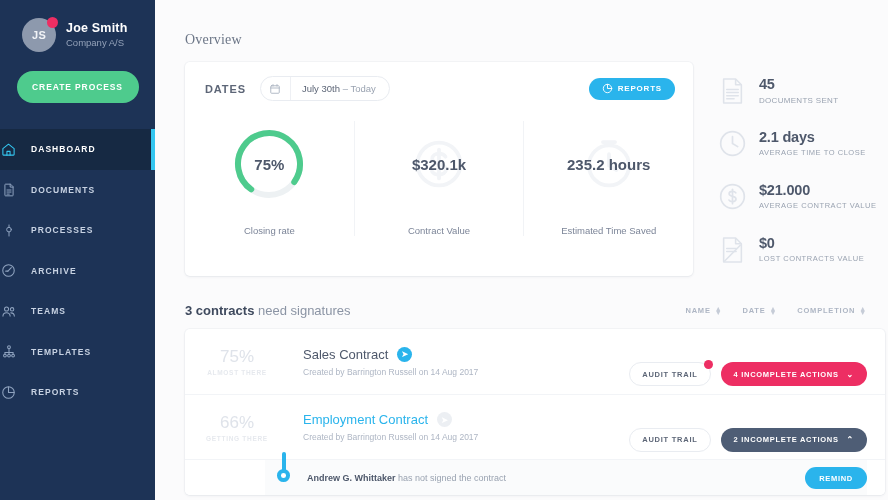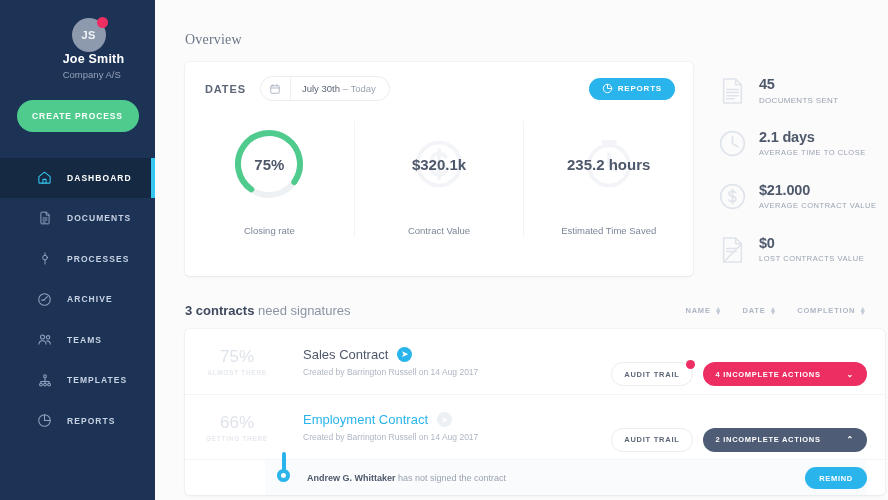--- a/index.html
+++ b/index.html
@@ -12,21 +12,21 @@
   }
   .app { display: flex; width: 888px; height: 500px; }
 
   
   .sidebar {
     width: 155px; height: 500px;
     background: #1d3356;
     flex: 0 0 155px;
     position: relative;
   }
-  .user-block { display: flex; align-items: center; padding: 18px 0 0 22px; flex-direction: column; }
+  .user-block { display: flex; align-items: center; padding: 18px 0 0 22px; }
   .avatar-wrap { position: relative; width: 34px; height: 34px; flex: 0 0 34px; }
   .avatar {
     width: 34px; height: 34px; border-radius: 50%;
     background: #8d99ad;
     color: #f2f4f7; font-size: 11px; font-weight: bold;
     display: flex; align-items: center; justify-content: center;
     letter-spacing: .3px;
   }
   .avatar-dot {
     position: absolute; top: -1px; right: -2px;
@@ -48,21 +48,20 @@
     font-size: 8.5px; font-weight: bold; letter-spacing: .9px;
     font-family: "Liberation Sans", sans-serif;
     cursor: pointer;
   }
 
   .nav { margin-top: 26px; }
   .nav-item {
     position: relative;
     display: flex; align-items: center;
     height: 40.5px;
-    padding-left: 36px;
     cursor: pointer;
   }
   .nav-item .nav-icon {
     width: 17px; height: 17px;
     display: flex; align-items: center; justify-content: center;
     flex: 0 0 17px;
     color: #8fa3bf;
   }
   .nav-item.active .nav-icon { color: #34c6f0; }
   .nav-label {
@@ -236,21 +235,21 @@
     font-family: "Liberation Sans", sans-serif;
   }
   .audit-dot {
     position: absolute; top: -3px; right: -3px;
     width: 9px; height: 9px; border-radius: 50%;
     background: #ed2e63;
   }
   .actions-btn {
     height: 24px; padding: 0 13px;
     border-radius: 12px; border: none;
-    display: flex; align-items: center; gap: 26px;
+    display: flex; align-items: center; gap: 8px;
     font-size: 7.5px; font-weight: bold; letter-spacing: .7px;
     color: #fff; cursor: pointer;
     font-family: "Liberation Sans", sans-serif;
   }
   .actions-btn.danger { background: #ed2e63; }
   .actions-btn.dark { background: #4e5d75; }
   .caret { font-size: 8px; }
 
   
   .expanded-row {

